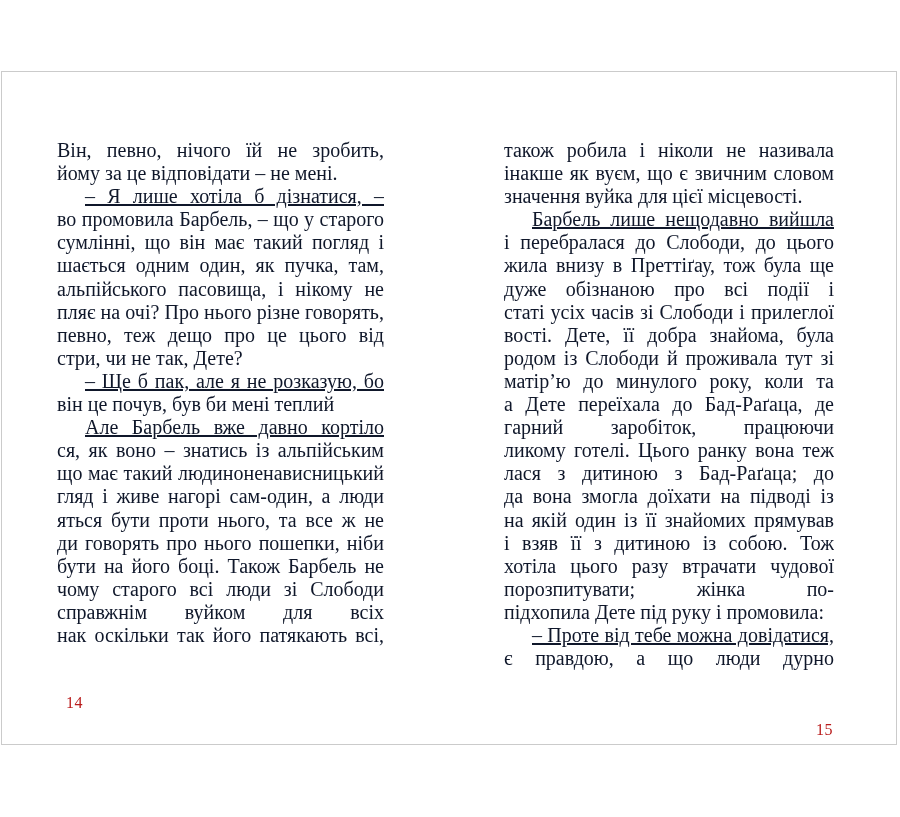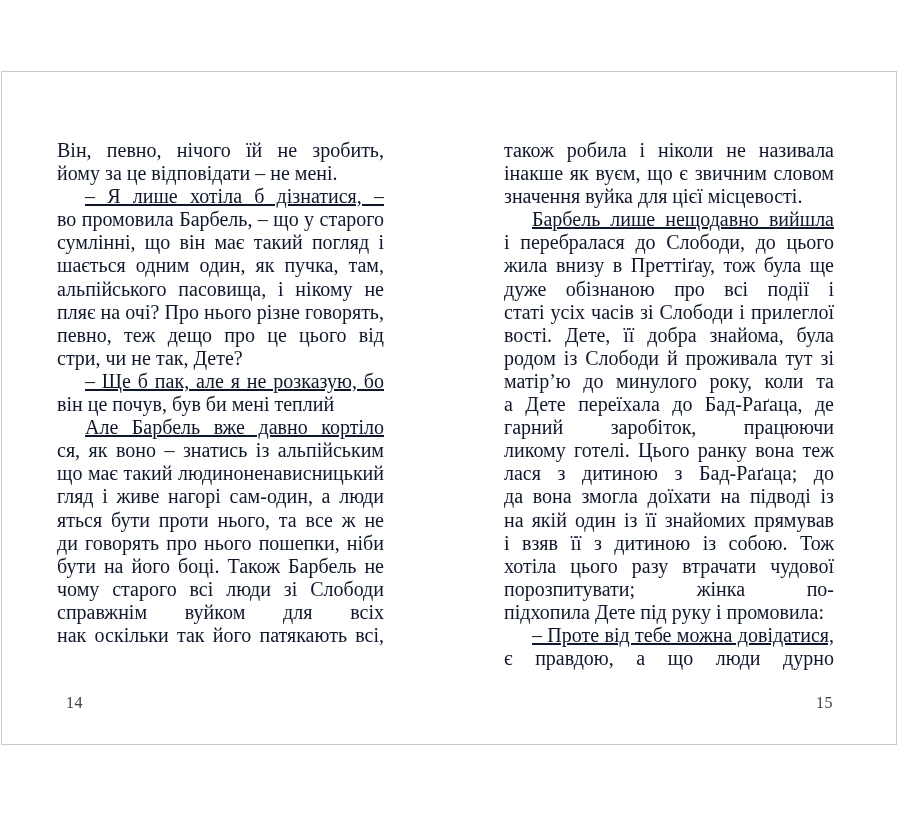--- a/index.html
+++ b/index.html
@@ -4,23 +4,23 @@
 <style>
   html,body{margin:0;padding:0;background:#ffffff;width:900px;height:817px;overflow:hidden;}
   body{font-family:"Liberation Serif","DejaVu Serif",serif;color:#262626;position:relative;}
   .sheet{position:absolute;left:1px;top:71px;width:894px;height:672px;border:1px solid #cbcbcb;background:#ffffff;}
   .textcol{position:absolute;top:139px;font-size:20px;line-height:23.1px;color:#0f172a;}
   .col-left{left:57px;width:327px;}
   .col-right{left:504px;width:330px;}
   .ln{text-align:justify;text-align-last:justify;height:23.1px;overflow:hidden;}
   .ln.e{text-align:left;text-align-last:left;}
   .ln.in{text-indent:28px;text-decoration:underline;}
-  .pagenum{position:absolute;font-size:16px;color:#404040;letter-spacing:0.5px;}
+  .pagenum{position:absolute;font-size:16px;color:#b91c1c;letter-spacing:0.5px;}
   .pn-left{left:66px;top:694px;}
-  .pn-right{left:816px;top:694px;}
+  .pn-right{left:816px;top:721px;}
 </style>
 </head>
 <body>
 
 <div class="sheet"></div>
 
 <div class="textcol col-left">
   <div class="ln j">Він, певно, нічого їй не зробить, інакше</div>
   <div class="ln e">йому за це відповідати – не мені.</div>
   <div class="ln in">– Я лише хотіла б дізнатися, – допитли-</div>

